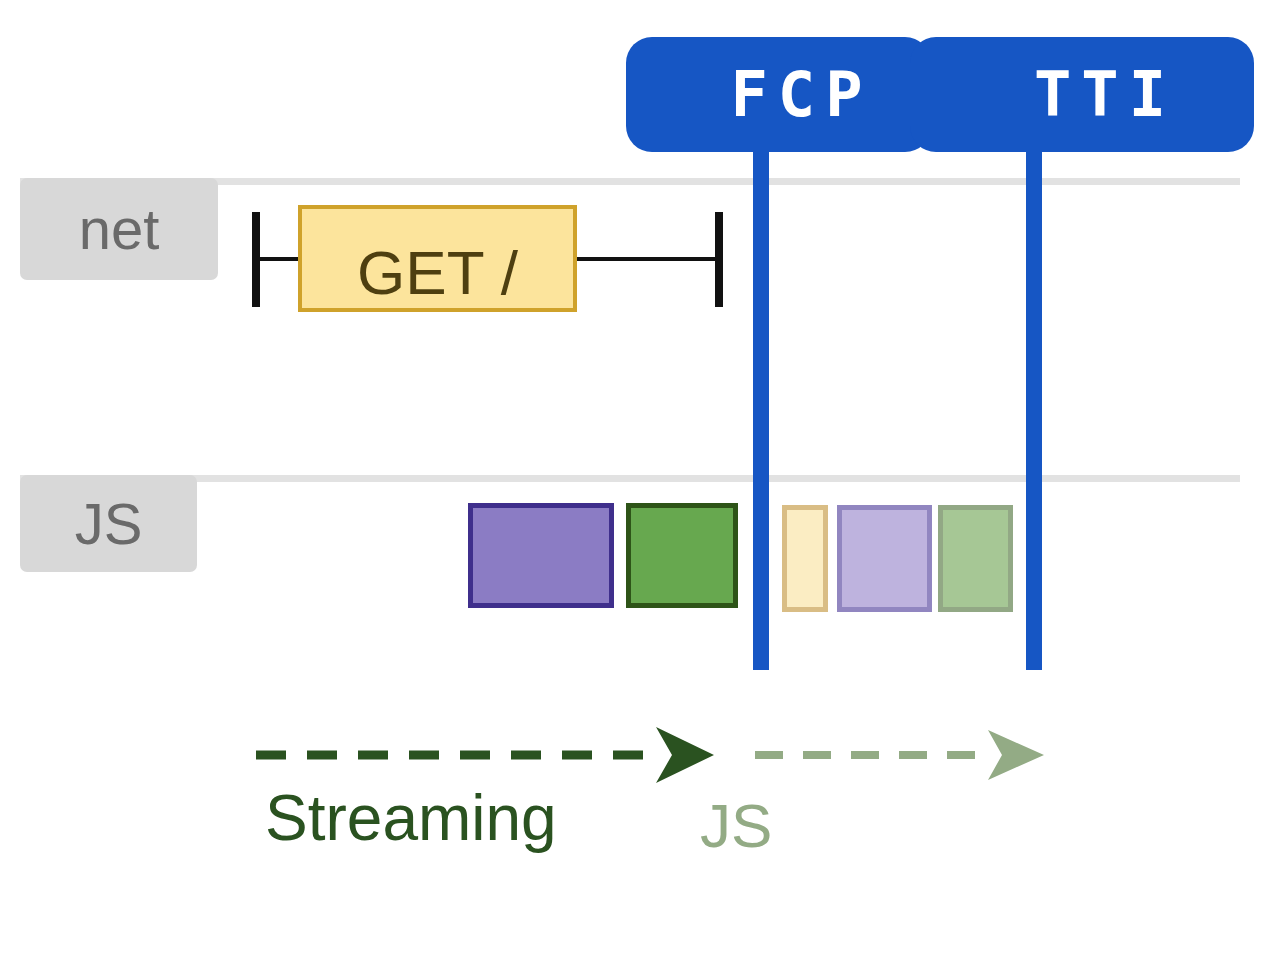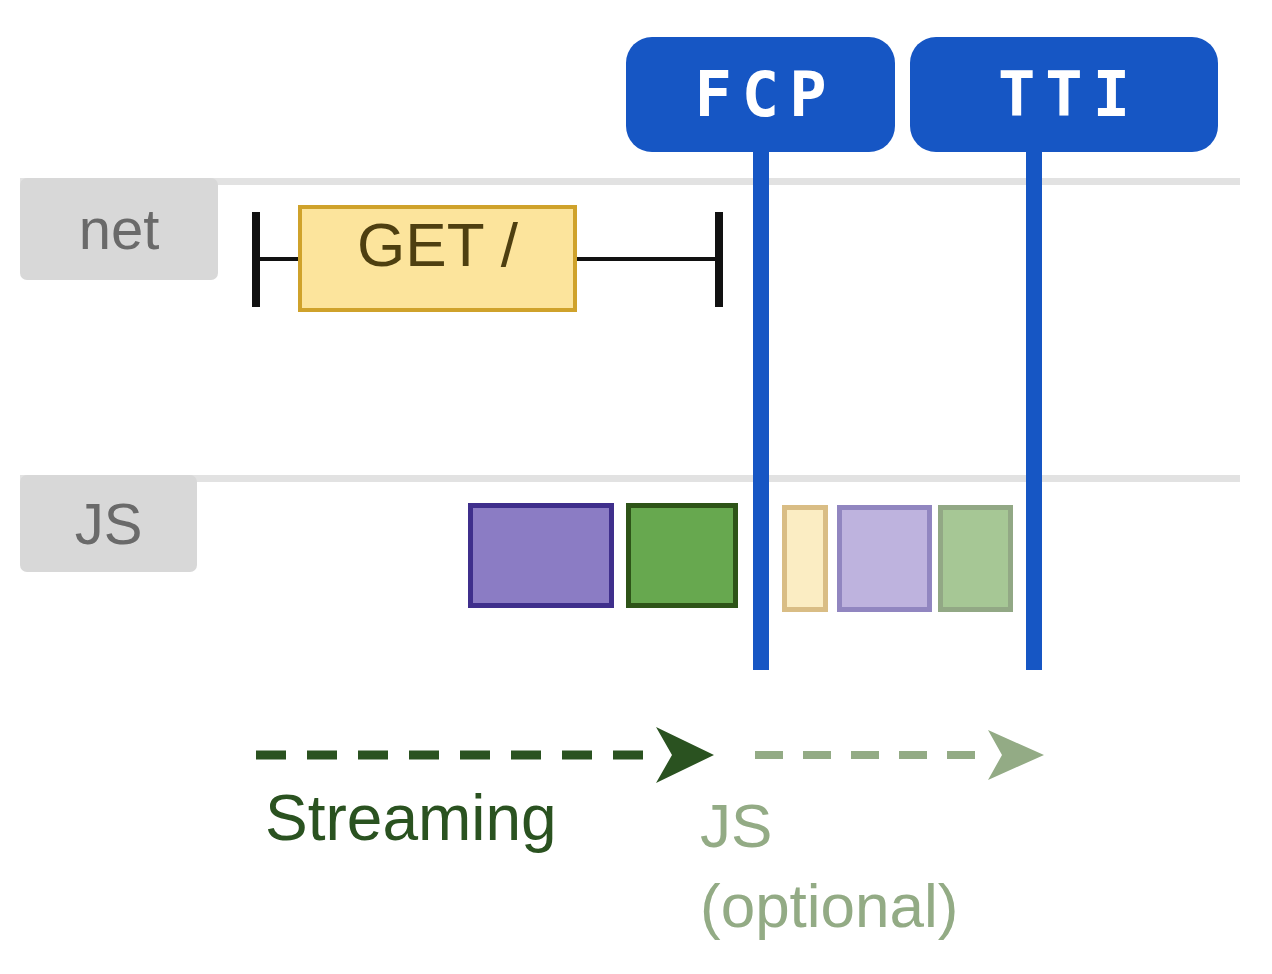--- a/index.html
+++ b/index.html
@@ -45,20 +45,21 @@
     border-radius:26px;
     display:flex;
     align-items:center;
     justify-content:center;
     color:#ffffff;
     font-family:"DejaVu Sans Mono", monospace;
     font-weight:bold;
     font-size:62px;
     letter-spacing:10px;
     text-indent:10px;
+    padding-left:36px;
   }
   .stem{
     position:absolute;
     top:140px;
     width:16px;
     height:530px;
     background:var(--badge-blue,#1656c4);
   }
 
   
@@ -78,21 +79,21 @@
   .request-box{
     position:absolute;
     left:298px;
     top:205px;
     width:279px;
     height:107px;
     box-sizing:border-box;
     background:var(--request-fill,#fce49c);
     border:4px solid var(--request-border,#cfa22b);
     display:flex;
-    align-items:flex-start;
+    align-items:flex-end;
     justify-content:center;
     font-size:62px;
     color:var(--request-text,#4e3f10);
   }
 
   
   .task{
     position:absolute;
     box-sizing:border-box;
     border:5px solid;
@@ -170,16 +171,15 @@
   <svg class="abs" style="left:750px;top:720px" width="302" height="70" viewBox="0 0 302 70">
     <line x1="5" y1="35" x2="240" y2="35" stroke="var(--js-optional-color,#93ab85)" stroke-width="8" stroke-dasharray="28 20"></line>
     <path d="M238,10 L294,35 L238,60 L252,35 Z" fill="var(--js-optional-color,#93ab85)"></path>
   </svg>
 
   <div class="anno-text streaming-text">
     <span>Streaming</span>
   </div>
   <div class="anno-text js-optional-text">
     <div>JS</div>
-    <div>(optional)</div>
   </div>
 
 </div>
 
 </body></html>

